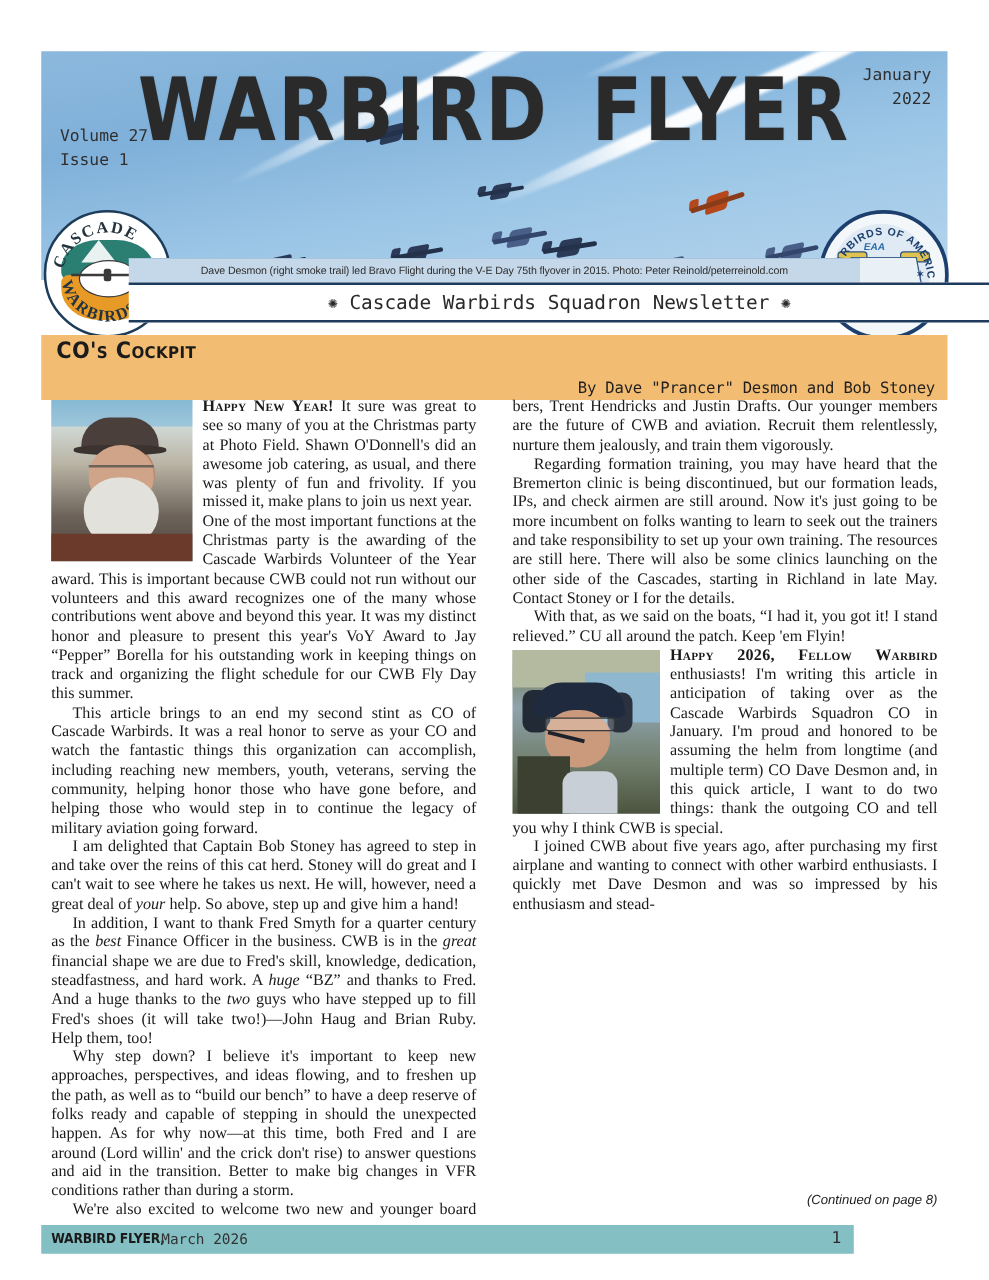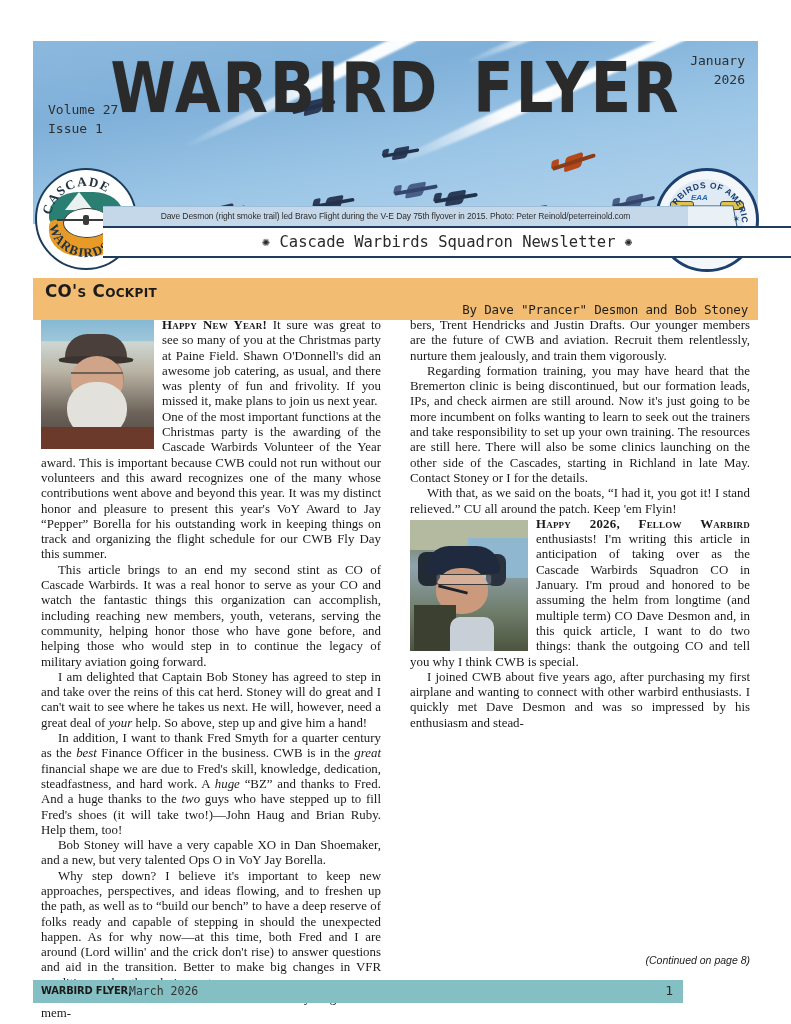--- a/index.html
+++ b/index.html
@@ -303,23 +303,23 @@
   }
   .newsletter-bar .roundel {
     font-size: 13px;
     vertical-align: 1px;
   }
 
   
   .article-band {
     position: absolute;
     left: 33px;
-    top: 278px;
+    top: 268px;
     width: 725px;
-    height: 42px;
+    height: 52px;
     background: #f2bc72;
   }
   .article-title {
     position: absolute;
     left: 12px;
     top: 2px;
     font-family: "DejaVu Sans", sans-serif;
     font-weight: bold;
     font-size: 18px;
     color: #1b1b1b;
@@ -638,21 +638,21 @@
     <span class="big-title"><span>WARBIRD</span><span class="gap"></span><span>FLYER</span></span>
   </div>
 
   <div class="vol-block">
     <div>Volume 27</div>
     <div>Issue 1</div>
   </div>
 
   <div class="date-block">
     <div>January</div>
-    <div>2026</div>
+    <div>2022</div>
   </div>
 
   <div class="logo logo-left">
     <div class="mt"></div>
     <div class="peak"></div>
     <div class="sun"></div>
     <div class="disc"></div>
     <div class="pl2"></div>
     <div class="ring-text">
       <svg width="98" height="98" viewBox="0 0 98 98" aria-hidden="true">
@@ -711,26 +711,25 @@
 
     <div class="col left">
       <div class="photo photo-desmon">
         <span class="hat"></span>
           <span class="brim"></span>
           <span class="face"></span>
         <span class="glasses"></span>
           <span class="beard"></span>
           <span class="shirt"></span>
       </div>
-      <p class="noind"><span class="lead">Happy New Year!</span><span> It sure was great to see so many of you at the Christmas party at Paine Field. Shawn O'Donnell's did an awesome job catering, as usual, and there was plenty of fun and frivolity. If you missed it, make plans to join us next year.</span></p>
+      <p class="noind"><span class="lead">Happy New Year!</span><span> It sure was great to see so many of you at the Christmas party at Photo Field. Shawn O'Donnell's did an awesome job catering, as usual, and there was plenty of fun and frivolity. If you missed it, make plans to join us next year.</span></p>
       <p class="noind">One of the most important functions at the Christmas party is the awarding of the Cascade Warbirds Volunteer of the Year award. This is important because CWB could not run without our volunteers and this award recognizes one of the many whose contributions went above and beyond this year. It was my distinct honor and pleasure to present this year's VoY Award to Jay “Pepper” Borella for his outstanding work in keeping things on track and organizing the flight schedule for our CWB Fly Day this summer.</p>
       <p>This article brings to an end my second stint as CO of Cascade Warbirds. It was a real honor to serve as your CO and watch the fantastic things this organization can accomplish, including reaching new members, youth, veterans, serving the community, helping honor those who have gone before, and helping those who would step in to continue the legacy of military aviation going forward.</p>
       <p><span>I am delighted that Captain Bob Stoney has agreed to step in and take over the reins of this cat herd. Stoney will do great and I can't wait to see where he takes us next. He will, however, need a great deal of </span><i>your</i><span> help. So above, step up and give him a hand!</span></p>
       <p><span>In addition, I want to thank Fred Smyth for a quarter century as the </span><i>best</i><span> Finance Officer in the business. CWB is in the </span><i>great</i><span> financial shape we are due to Fred's skill, knowledge, dedication, steadfastness, and hard work. A </span><i>huge</i><span> “BZ” and thanks to Fred. And a huge thanks to the </span><i>two</i><span> guys who have stepped up to fill Fred's shoes (it will take two!)—John Haug and Brian Ruby. Help them, too!</span></p>
-      <p>Bob Stoney will have a very capable XO in Dan Shoemaker, and a new, but very talented Ops O in VoY Jay Borella.</p>
       <p>Why step down? I believe it's important to keep new approaches, perspectives, and ideas flowing, and to freshen up the path, as well as to “build our bench” to have a deep reserve of folks ready and capable of stepping in should the unexpected happen. As for why now—at this time, both Fred and I are around (Lord willin' and the crick don't rise) to answer questions and aid in the transition. Better to make big changes in VFR conditions rather than during a storm.</p>
       <p>We're also excited to welcome two new and younger board mem-</p>
     </div>
 
     <div class="col right">
       <p class="noind">bers, Trent Hendricks and Justin Drafts. Our younger members are the future of CWB and aviation. Recruit them relentlessly, nurture them jealously, and train them vigorously.</p>
       <p>Regarding formation training, you may have heard that the Bremerton clinic is being discontinued, but our formation leads, IPs, and check airmen are still around. Now it's just going to be more incumbent on folks wanting to learn to seek out the trainers and take responsibility to set up your own training. The resources are still here. There will also be some clinics launching on the other side of the Cascades, starting in Richland in late May. Contact Stoney or I for the details.</p>
       <p>With that, as we said on the boats, “I had it, you got it! I stand relieved.” CU all around the patch. Keep 'em Flyin!</p>
       <div class="photo photo-stoney">
         <span class="canopy"></span>

